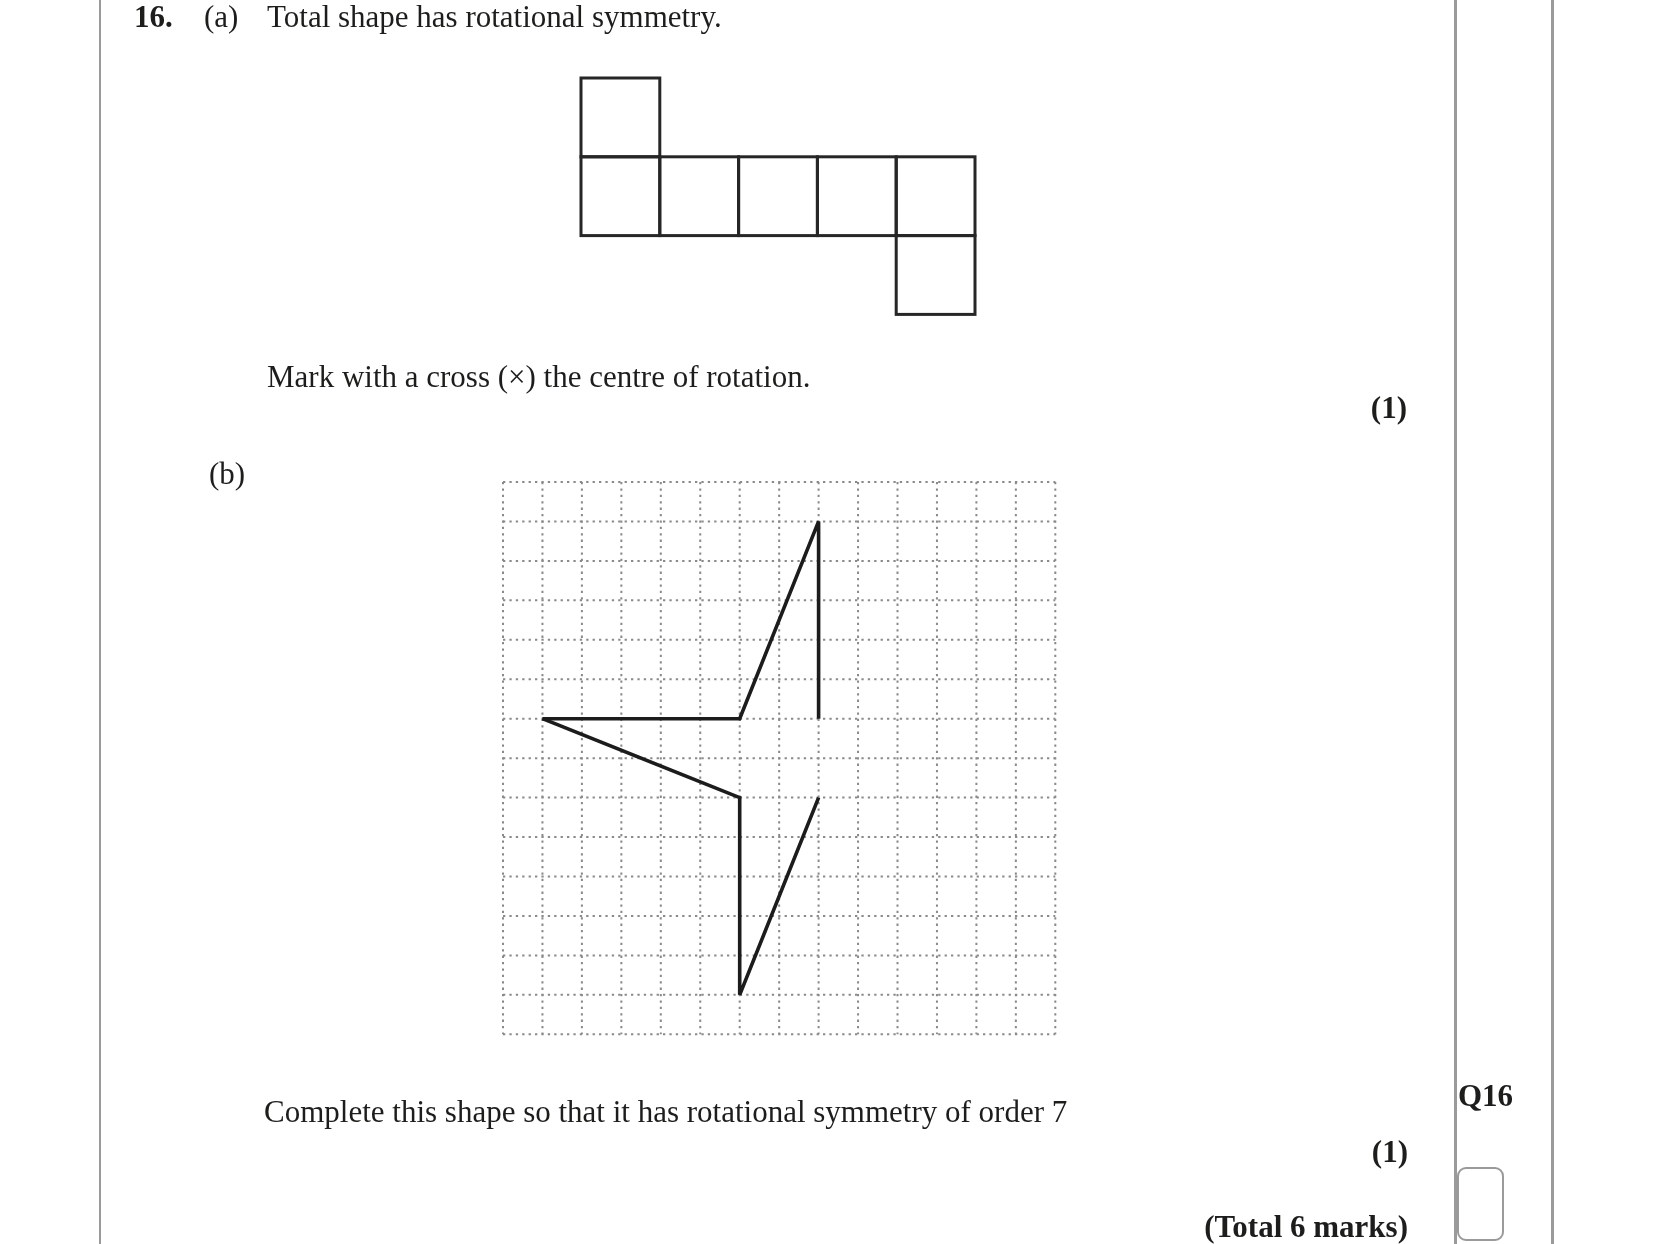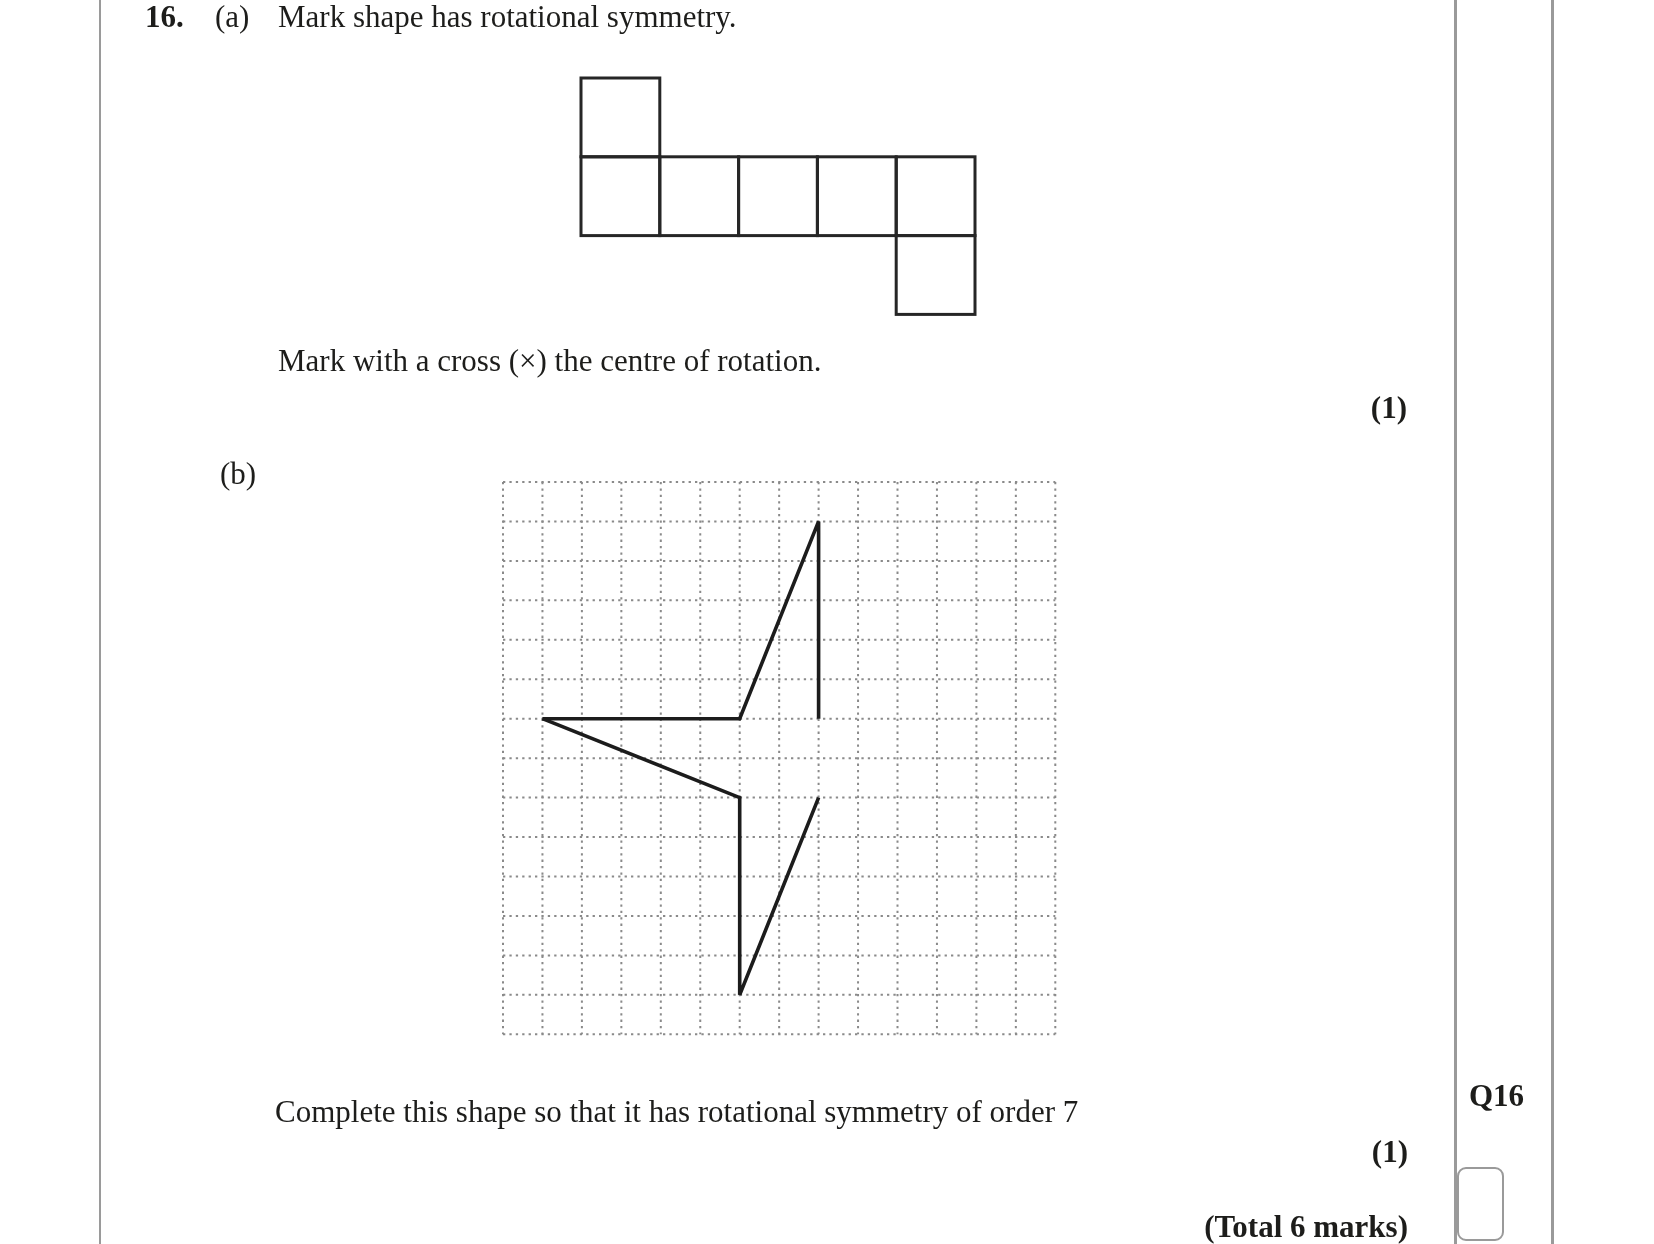--- a/index.html
+++ b/index.html
@@ -1,53 +1,53 @@
 <!DOCTYPE html>
 <html><head>
 <meta charset="utf-8">
 <style>
   html,body{margin:0;padding:0;}
   body{
     width:1654px;height:1244px;position:relative;background:#ffffff;overflow:hidden;
     font-family:"Liberation Serif","DejaVu Serif",serif;color:#1d1d1b;
   }
   .abs{position:absolute;white-space:nowrap;}
-  .txt{font-size:31px;line-height:31px;margin-left:11px;}
+  .txt{font-size:31px;line-height:31px;}
   .bold{font-weight:bold;}
   .rule{position:absolute;top:0;height:1244px;background:#9a9a9a;}
   .markbox{
     position:absolute;left:1457px;top:1167px;width:47px;height:74px;
     border:2.5px solid #9a9a9a;border-radius:9px;background:#ffffff;box-sizing:border-box;
   }
   svg{display:block;}
 </style>
 </head>
 <body>
 
 <div class="rule" style="left:98.5px;width:2.5px;"></div>
 <div class="rule" style="left:1453.5px;width:3px;"></div>
 <div class="rule" style="left:1550.5px;width:3px;"></div>
 
 <div class="abs txt bold" style="left:134px;top:1px;">16.</div>
 <div class="abs txt" style="left:204px;top:1px;">(a)</div>
-<div class="abs txt" style="left:267px;top:1px;">Mark shape has rotational symmetry.</div>
+<div class="abs txt" style="left:267px;top:1px;">Total shape has rotational symmetry.</div>
 
 <div class="abs" style="left:579px;top:76px;">
   <svg id="fig-squares" width="398" height="241">
       <rect x="2" y="2" width="78.8" height="78.8" fill="none" stroke="#262626" stroke-width="3"></rect>
       <rect x="2" y="80.8" width="78.8" height="78.8" fill="none" stroke="#262626" stroke-width="3"></rect>
       <rect x="80.8" y="80.8" width="78.8" height="78.8" fill="none" stroke="#262626" stroke-width="3"></rect>
       <rect x="159.6" y="80.8" width="78.8" height="78.8" fill="none" stroke="#262626" stroke-width="3"></rect>
       <rect x="238.39999999999998" y="80.8" width="78.8" height="78.8" fill="none" stroke="#262626" stroke-width="3"></rect>
       <rect x="317.2" y="80.8" width="78.8" height="78.8" fill="none" stroke="#262626" stroke-width="3"></rect>
       <rect x="317.2" y="159.6" width="78.8" height="78.8" fill="none" stroke="#262626" stroke-width="3"></rect>
     </svg>
 </div>
 
-<div class="abs txt" style="left:267px;top:345px;">Mark with a cross (×) the centre of rotation.</div>
+<div class="abs txt" style="left:267px;top:361px;">Mark with a cross (×) the centre of rotation.</div>
 <div class="abs txt bold" style="right:247px;top:392px;">(1)</div>
 
 <div class="abs txt" style="left:209px;top:458px;">(b)</div>
 
 <div class="abs" style="left:501px;top:480px;">
   <svg id="fig-grid" width="557" height="558">
       <line x1="2" y1="2" x2="2" y2="554.3000000000001" stroke="#8a8a8a" stroke-width="2" stroke-dasharray="2.3 4.1"></line>
       <line x1="41.45" y1="2" x2="41.45" y2="554.3000000000001" stroke="#8a8a8a" stroke-width="2" stroke-dasharray="2.3 4.1"></line>
       <line x1="80.9" y1="2" x2="80.9" y2="554.3000000000001" stroke="#8a8a8a" stroke-width="2" stroke-dasharray="2.3 4.1"></line>
       <line x1="120.35000000000001" y1="2" x2="120.35000000000001" y2="554.3000000000001" stroke="#8a8a8a" stroke-width="2" stroke-dasharray="2.3 4.1"></line>

